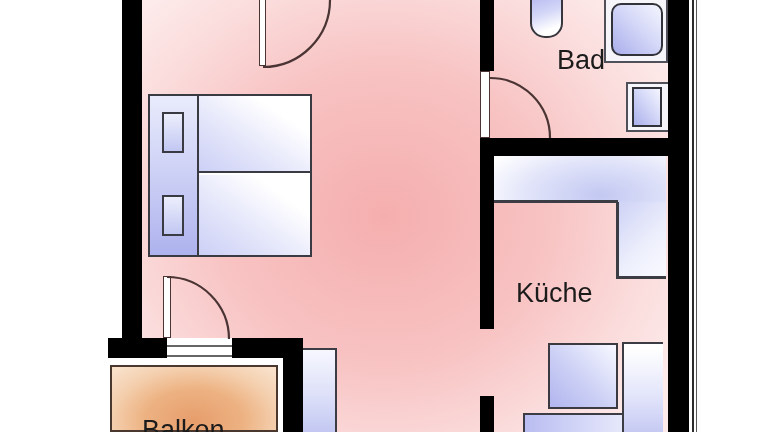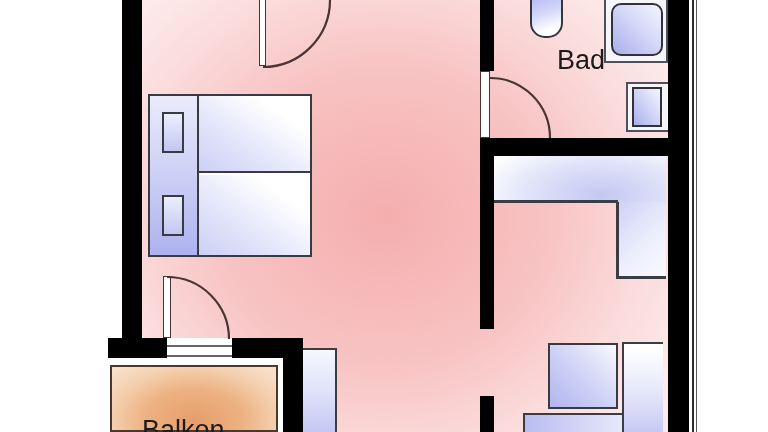--- a/index.html
+++ b/index.html
@@ -131,15 +131,16 @@
   <div class="abs door-leaf" style="left:480px;top:71px;width:10px;height:67px;"></div>
   <div class="abs door-leaf" style="left:163px;top:276px;width:8px;height:62px;"></div>
 
   <svg class="abs door-svg" viewBox="0 0 768 432">
     <path d="M 263 67 A 67 67 0 0 0 330 0" fill="none" stroke="#4a3434" stroke-width="2.2"></path>
     <path d="M 490 78 A 60 60 0 0 1 550 138" fill="none" stroke="#4a3434" stroke-width="2.2"></path>
     <path d="M 167 277 A 62 62 0 0 1 229 339" fill="none" stroke="#4a3434" stroke-width="2.2"></path>
   </svg>
 
   <div class="abs room-label" style="left:541px;top:47px;margin-left:16px;">Bad</div>
+  <div class="abs room-label" style="left:516px;top:280px;">Küche</div>
   <div class="abs room-label" style="left:142px;top:417px;">Balkon</div>
 
 </div>
 
 </body></html>

